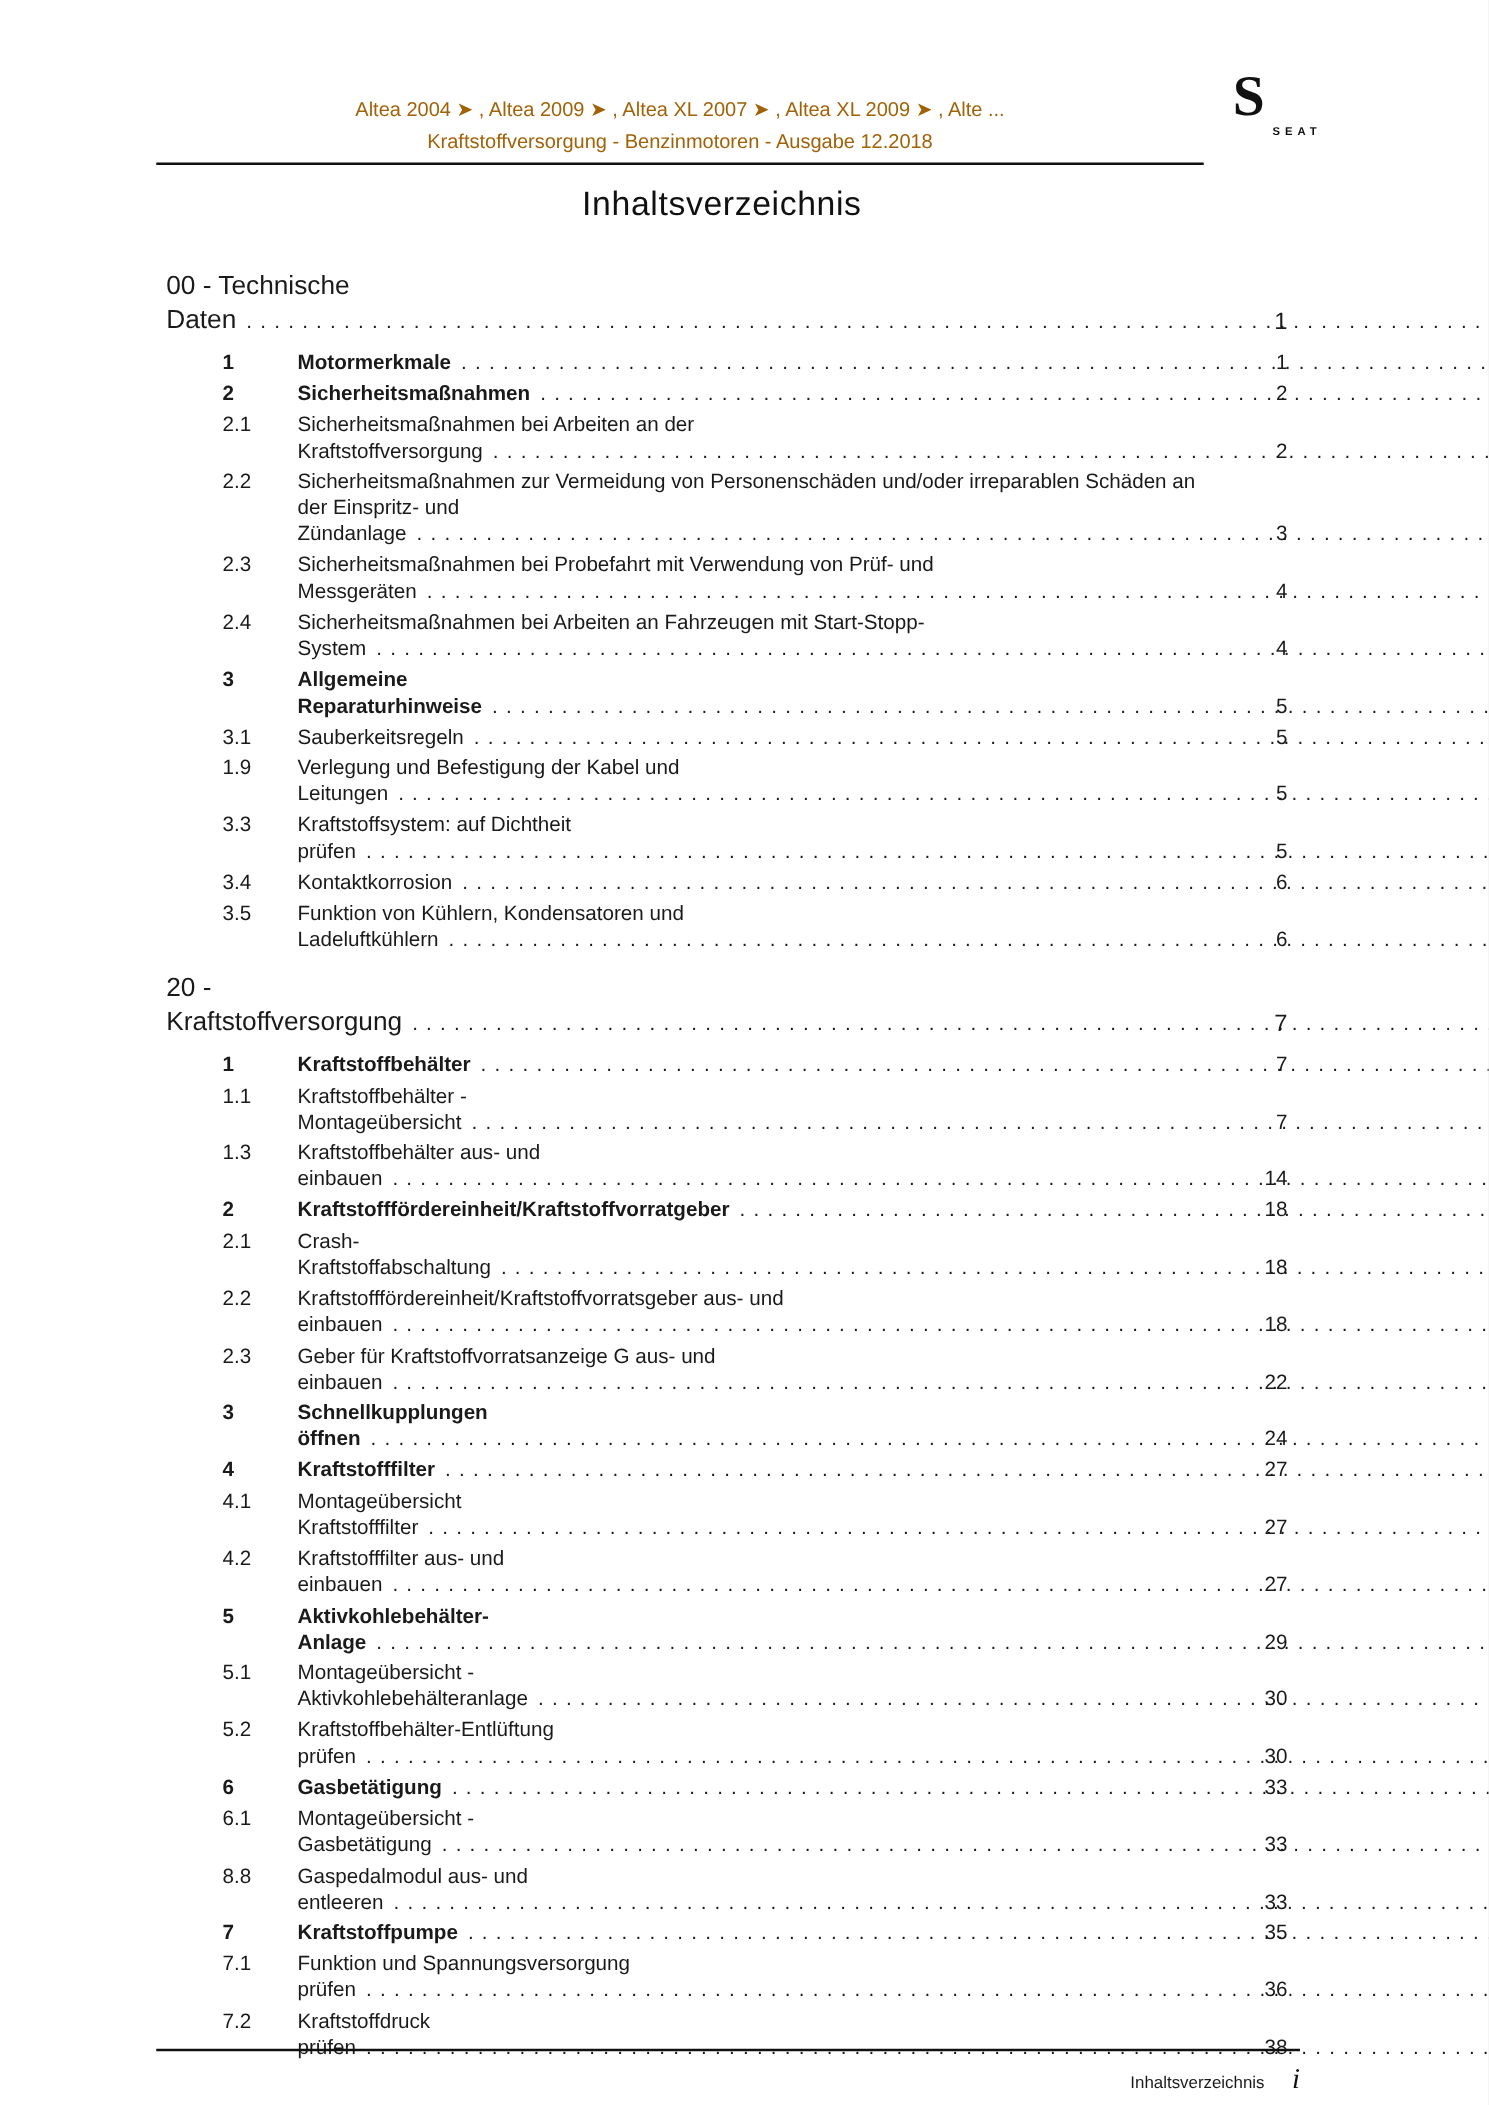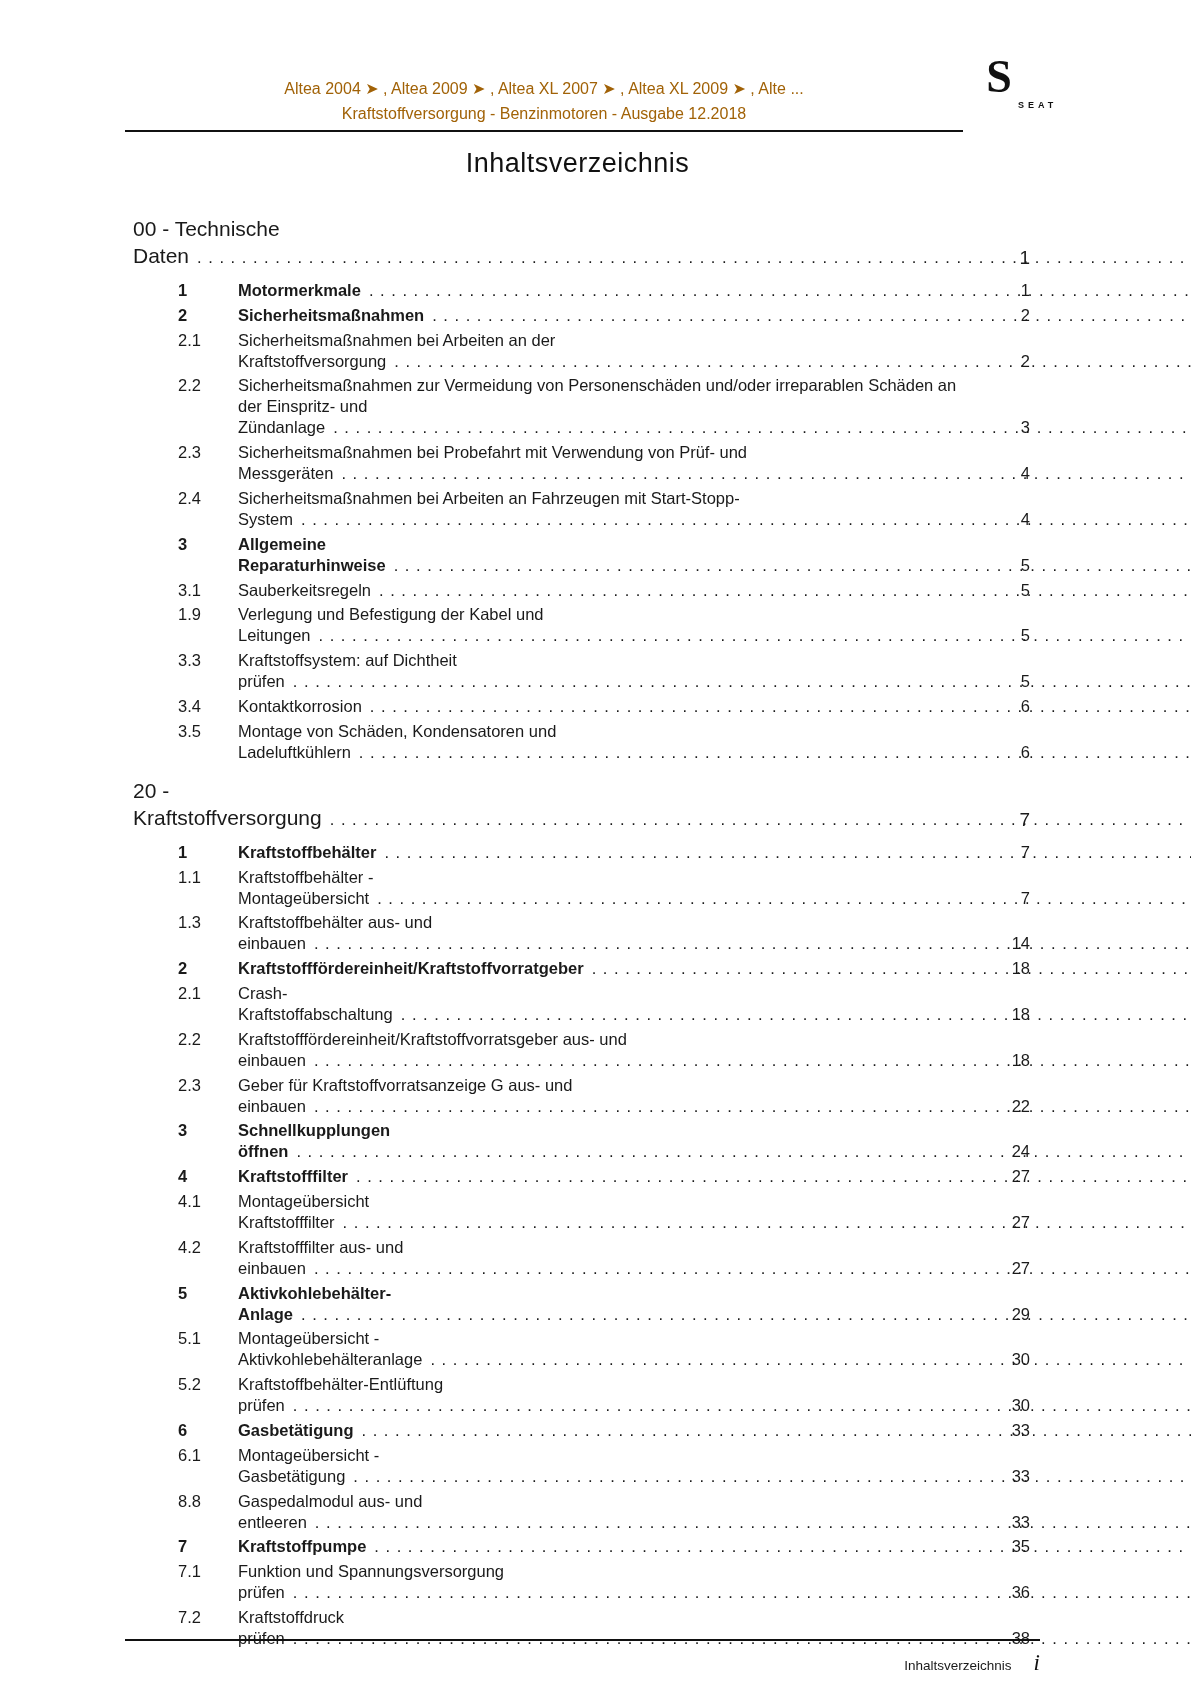--- a/index.html
+++ b/index.html
@@ -100,21 +100,21 @@
         <div class="row entry-row bold"><span class="num">2</span><span class="text"><span class="title">Sicherheitsmaßnahmen</span></span><span class="page-num">2</span></div>
         <div class="row entry-row"><span class="num">2.1</span><span class="text"><span class="title">Sicherheitsmaßnahmen bei Arbeiten an der Kraftstoffversorgung</span></span><span class="page-num">2</span></div>
         <div class="row entry-row"><span class="num">2.2</span><span class="text"><span class="title">Sicherheitsmaßnahmen zur Vermeidung von Personenschäden und/oder irreparablen Schäden an der Einspritz- und Zündanlage</span></span><span class="page-num">3</span></div>
         <div class="row entry-row"><span class="num">2.3</span><span class="text"><span class="title">Sicherheitsmaßnahmen bei Probefahrt mit Verwendung von Prüf- und Messgeräten</span></span><span class="page-num">4</span></div>
         <div class="row entry-row"><span class="num">2.4</span><span class="text"><span class="title">Sicherheitsmaßnahmen bei Arbeiten an Fahrzeugen mit Start-Stopp-System</span></span><span class="page-num">4</span></div>
         <div class="row entry-row bold"><span class="num">3</span><span class="text"><span class="title">Allgemeine Reparaturhinweise</span></span><span class="page-num">5</span></div>
         <div class="row entry-row"><span class="num">3.1</span><span class="text"><span class="title">Sauberkeitsregeln</span></span><span class="page-num">5</span></div>
         <div class="row entry-row"><span class="num">1.9</span><span class="text"><span class="title">Verlegung und Befestigung der Kabel und Leitungen</span></span><span class="page-num">5</span></div>
         <div class="row entry-row"><span class="num">3.3</span><span class="text"><span class="title">Kraftstoffsystem: auf Dichtheit prüfen</span></span><span class="page-num">5</span></div>
         <div class="row entry-row"><span class="num">3.4</span><span class="text"><span class="title">Kontaktkorrosion</span></span><span class="page-num">6</span></div>
-        <div class="row entry-row"><span class="num">3.5</span><span class="text"><span class="title">Montage von Schäden, Kondensatoren und Ladeluftkühlern</span></span><span class="page-num">6</span></div>
+        <div class="row entry-row"><span class="num">3.5</span><span class="text"><span class="title">Funktion von Kühlern, Kondensatoren und Ladeluftkühlern</span></span><span class="page-num">6</span></div>
         <div class="row chapter-row"><span class="text"><span class="title">20 - Kraftstoffversorgung</span></span><span class="page-num">7</span></div>
         <div class="row entry-row bold"><span class="num">1</span><span class="text"><span class="title">Kraftstoffbehälter</span></span><span class="page-num">7</span></div>
         <div class="row entry-row"><span class="num">1.1</span><span class="text"><span class="title">Kraftstoffbehälter - Montageübersicht</span></span><span class="page-num">7</span></div>
         <div class="row entry-row"><span class="num">1.3</span><span class="text"><span class="title">Kraftstoffbehälter aus- und einbauen</span></span><span class="page-num">14</span></div>
         <div class="row entry-row bold"><span class="num">2</span><span class="text"><span class="title">Kraftstofffördereinheit/Kraftstoffvorratgeber</span></span><span class="page-num">18</span></div>
         <div class="row entry-row"><span class="num">2.1</span><span class="text"><span class="title">Crash-Kraftstoffabschaltung</span></span><span class="page-num">18</span></div>
         <div class="row entry-row"><span class="num">2.2</span><span class="text"><span class="title">Kraftstofffördereinheit/Kraftstoffvorratsgeber aus- und einbauen</span></span><span class="page-num">18</span></div>
         <div class="row entry-row"><span class="num">2.3</span><span class="text"><span class="title">Geber für Kraftstoffvorratsanzeige G aus- und einbauen</span></span><span class="page-num">22</span></div>
         <div class="row entry-row bold"><span class="num">3</span><span class="text"><span class="title">Schnellkupplungen öffnen</span></span><span class="page-num">24</span></div>
         <div class="row entry-row bold"><span class="num">4</span><span class="text"><span class="title">Kraftstofffilter</span></span><span class="page-num">27</span></div>

